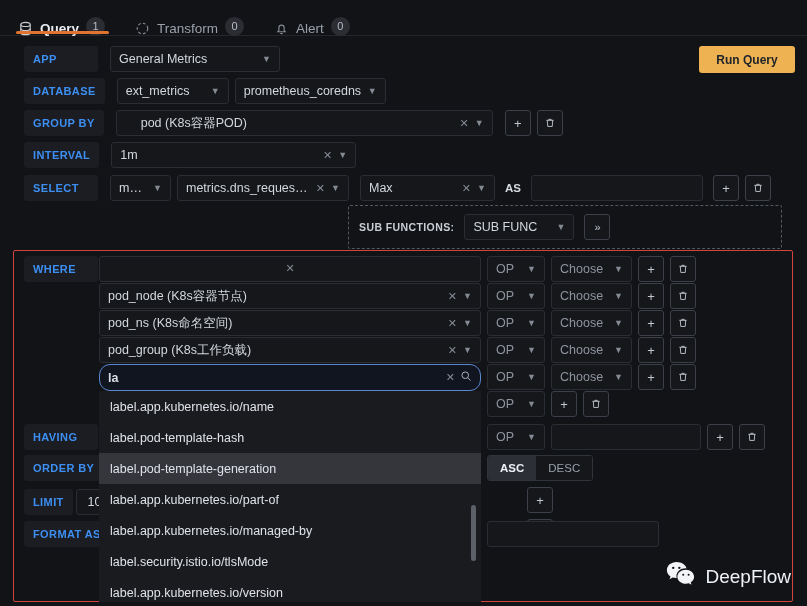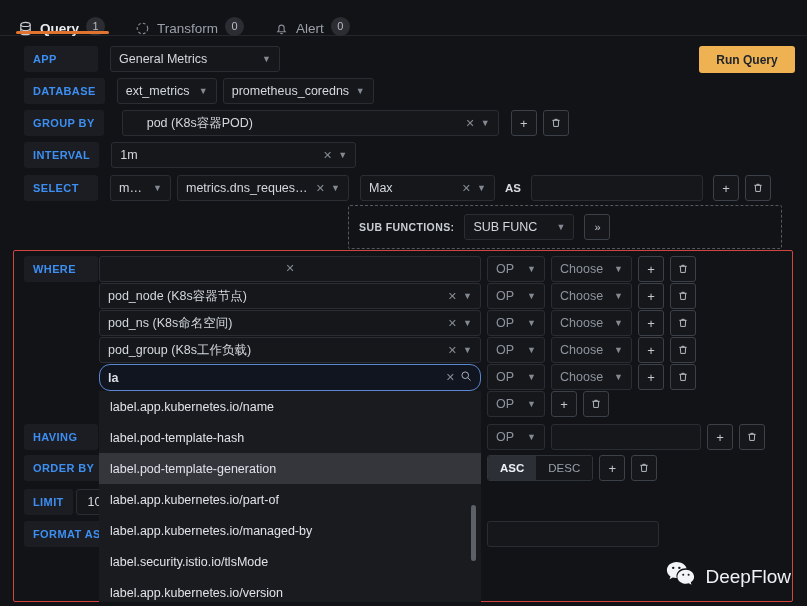--- a/index.html
+++ b/index.html
@@ -176,33 +176,33 @@
   <div class="row" style="left:24px; top:46px;">
     <div class="lbl">APP</div>
     <div class="field" style="width:170px; margin-left:6px;">
       <span class="txt">General Metrics</span>
       <span class="chev">▼</span>
     </div>
   </div>
 
   <div class="row" style="left:24px; top:78px;">
     <div class="lbl">DATABASE</div>
-    <div class="field" style="width:100px; margin-left:6px;">
+    <div class="field" style="width:112px; margin-left:6px;">
       <span class="txt">ext_metrics</span>
       <span class="chev">▼</span>
     </div>
     <div class="field" style="width:151px;">
       <span class="txt">prometheus_coredns</span>
       <span class="chev">▼</span>
     </div>
   </div>
 
   <div class="row" style="left:24px; top:110px;">
     <div class="lbl">GROUP BY</div>
-    <div class="field" style="width:377px; margin-left:12px;padding-left:24px;">
+    <div class="field" style="width:377px; margin-left:6px;padding-left:24px;">
       <span class="txt">pod (K8s容器POD)</span>
       <span class="xmark">✕</span>
       <span class="chev">▼</span>
     </div>
     <div class="iconbtn" style="margin-left:6px;">+</div>
     <div class="iconbtn">
       <svg viewBox="0 0 16 16" width="12" height="12" fill="none" stroke="#c3c8cf" stroke-width="1.2">
         <path d="M3.2 4.4h9.6M6.4 4.4V3.1h3.2v1.3M4.4 4.4l.6 8.2h6l.6-8.2"></path>
       </svg>
     </div>
@@ -388,21 +388,21 @@
     </div>
     <div class="iconbtn">+</div>
     <div class="iconbtn">
       <svg viewBox="0 0 16 16" width="12" height="12" fill="none" stroke="#c3c8cf" stroke-width="1.2">
         <path d="M3.2 4.4h9.6M6.4 4.4V3.1h3.2v1.3M4.4 4.4l.6 8.2h6l.6-8.2"></path>
         </svg>
     </div>
   </div>
 
   <div class="lbl" style="position:absolute;left:24px;top:455px;">ORDER BY</div>
-  <div class="row" style="left:487px;top:455px;">
+  <div class="row" style="left:487px;top:455px;flex-direction:column;">
     <div class="segment">
       <div class="seg on">ASC</div>
       <div class="seg">DESC</div>
     </div>
     <div class="iconbtn">+</div>
     <div class="iconbtn">
       <svg viewBox="0 0 16 16" width="12" height="12" fill="none" stroke="#c3c8cf" stroke-width="1.2">
         <path d="M3.2 4.4h9.6M6.4 4.4V3.1h3.2v1.3M4.4 4.4l.6 8.2h6l.6-8.2"></path>
         </svg>
     </div>

